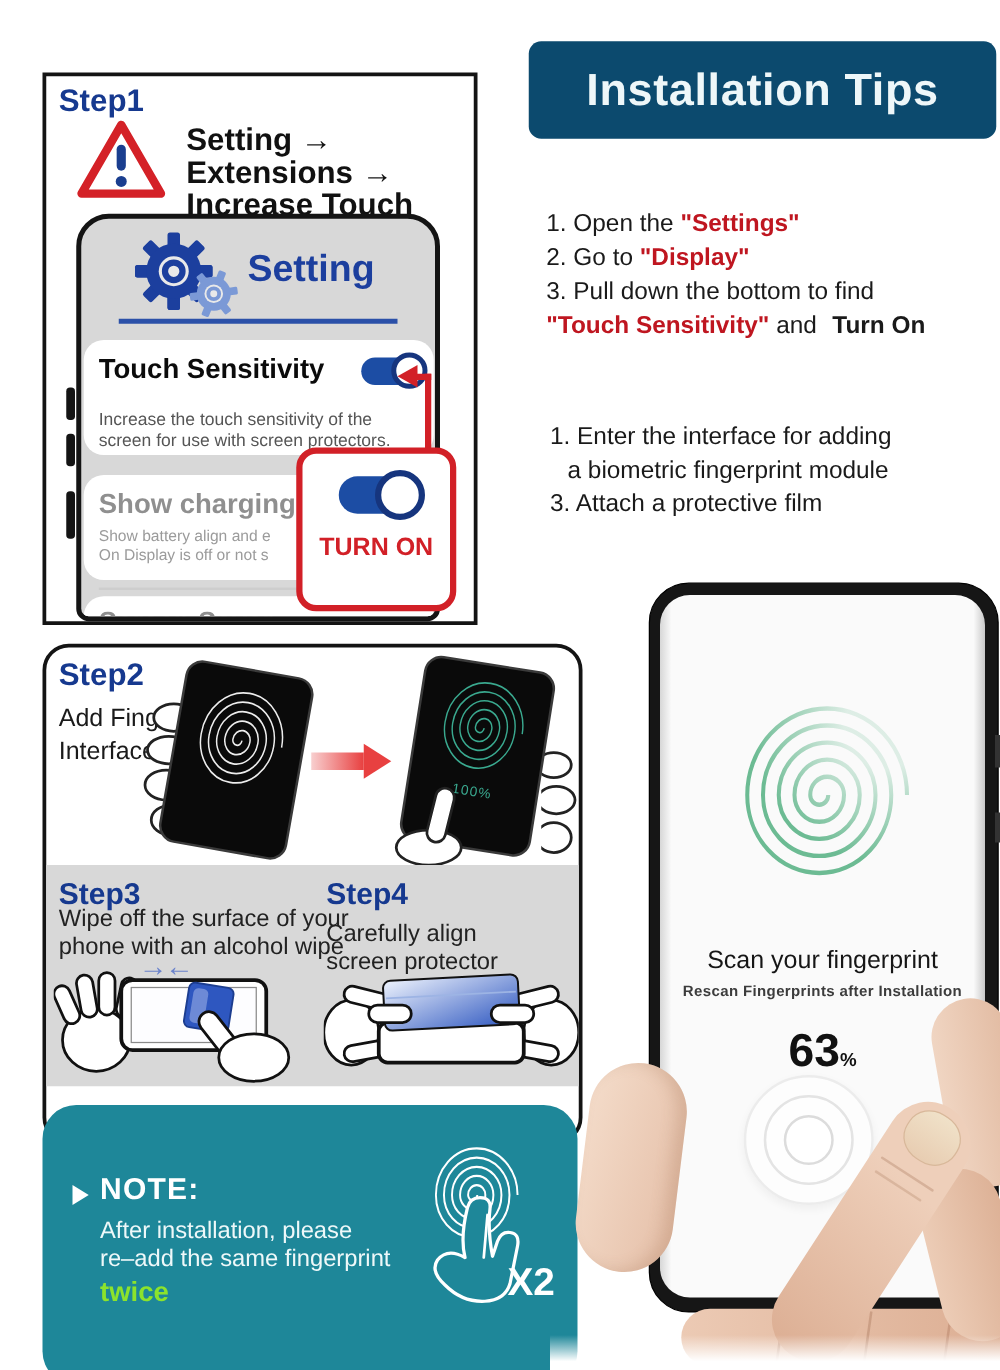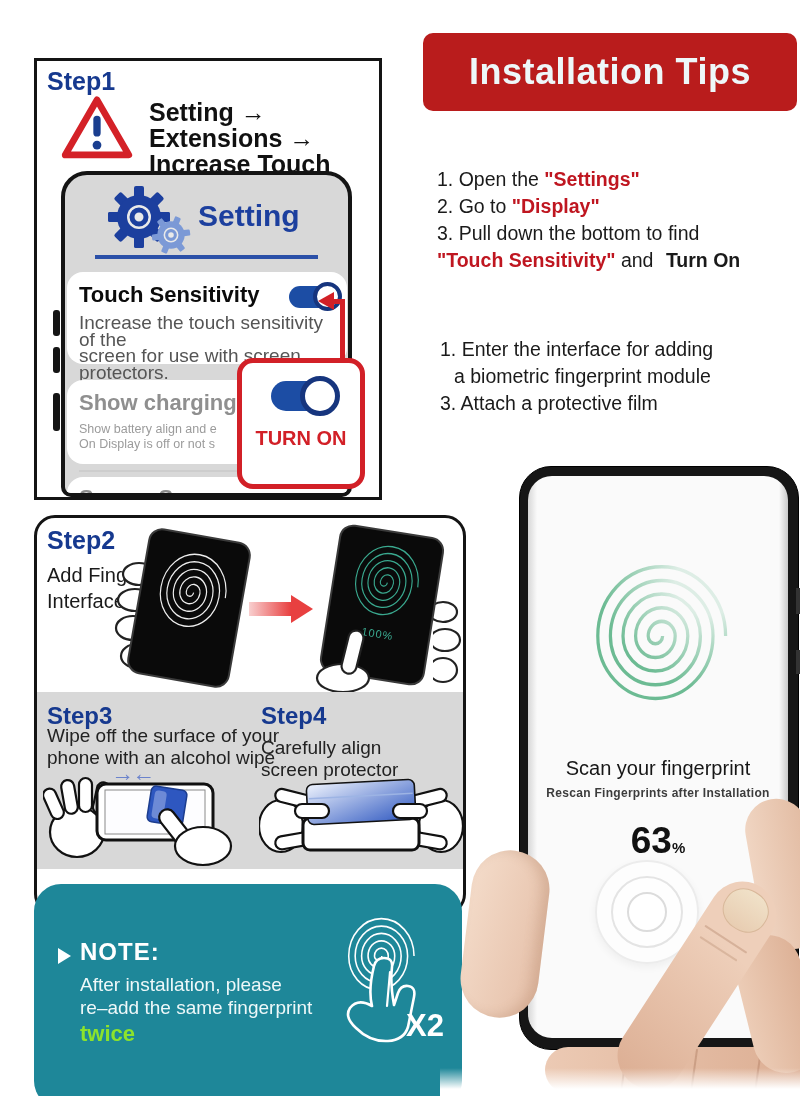--- a/index.html
+++ b/index.html
@@ -1,21 +1,21 @@
 <!DOCTYPE html>
 <html><head>
 <meta charset="utf-8">
 <style>
   html,body{margin:0;padding:0;background:#fff;}
   #canvas{position:relative;width:800px;height:1096px;background:#fff;
           font-family:"Liberation Sans",sans-serif;color:#111;overflow:hidden;}
   .ab{position:absolute;}
   .b{font-weight:bold;}
   
-  .hdr{background:#b91c1c;border-radius:10px;display:flex;align-items:center;justify-content:center;
+  .hdr{background:#0c4a6e;border-radius:10px;display:flex;align-items:center;justify-content:center;
        color:#eef7f9;font-size:36px;font-weight:bold;letter-spacing:.5px;}
   
   .stepbox{border:3px solid #141414;background:#fff;box-sizing:border-box;}
   .steplbl{color:#16398f;font-size:25px;font-weight:bold;}
   
   .mockphone{background:#d8d8d8;border:4px solid #141414;border-radius:26px 26px 10px 10px;
              box-sizing:border-box;overflow:hidden;}
   .card{background:#fff;border-radius:16px;box-sizing:border-box;padding:10px 12px;}
   .toggle{position:relative;background:#1c4da4;border-radius:999px;}
   .knob{position:absolute;background:#fff;border-radius:50%;box-sizing:border-box;border:4px solid #16357e;}
@@ -119,21 +119,21 @@
         </g>
       </svg>
       <div class="ab b" style="left:133px;top:24px;font-size:30px;color:#1c3f9e;">Setting</div>
       <div class="ab" style="left:30px;top:80px;width:223px;height:4px;background:#2b50a8;"></div>
 
       <div class="ab card" style="left:2px;top:97px;width:280px;height:92px;">
         <div class="b" style="font-size:22px;color:#0b0b0b;">Touch Sensitivity</div>
         <div class="toggle" style="position:absolute;right:12px;top:14px;width:46px;height:22px;">
           <div class="knob" style="width:29px;height:29px;right:-7px;top:-4px;"></div>
         </div>
-        <div style="font-size:19px;line-height:16.5px;color:#555;margin-top:7px;">
+        <div style="font-size:14px;line-height:16.5px;color:#555;margin-top:19px;">
           <div>Increase the touch sensitivity of the</div>
           <div>screen for use with screen protectors.</div>
         </div>
       </div>
 
       <div class="ab card" style="left:2px;top:205px;width:280px;height:84px;">
         <div class="b" style="font-size:22px;color:#8f8f8f;">Show charging</div>
         <div style="font-size:12.5px;line-height:15px;color:#9b9b9b;margin-top:6px;">
           <div>Show battery align and e</div>
           <div>On Display is off or not s</div>

